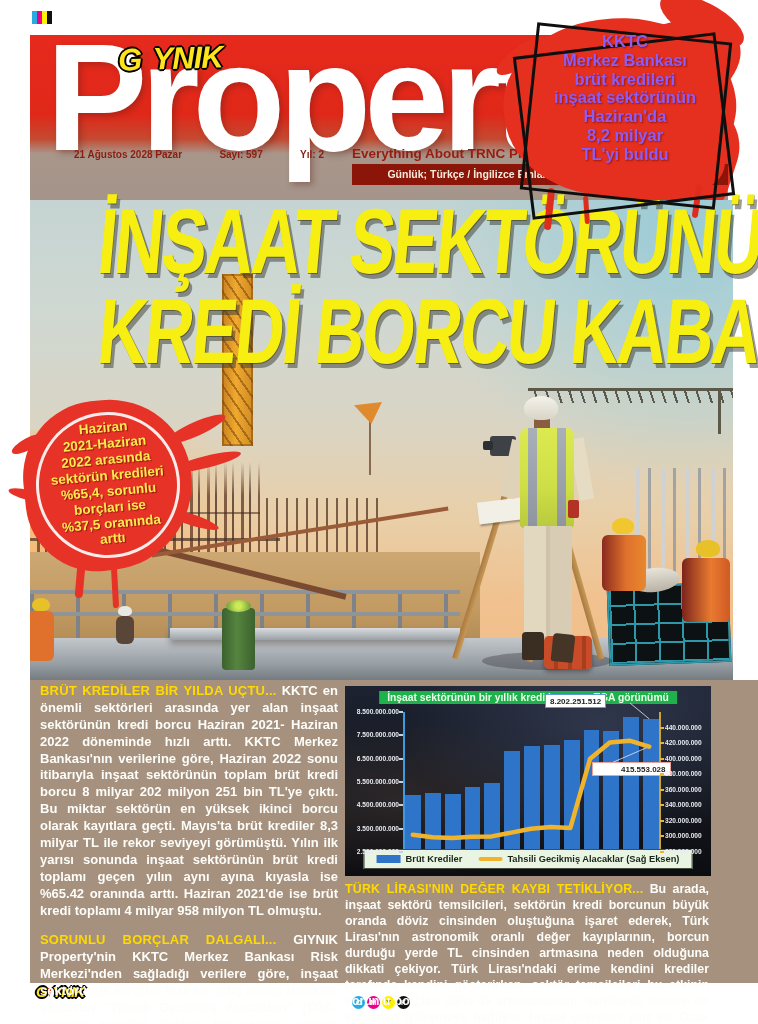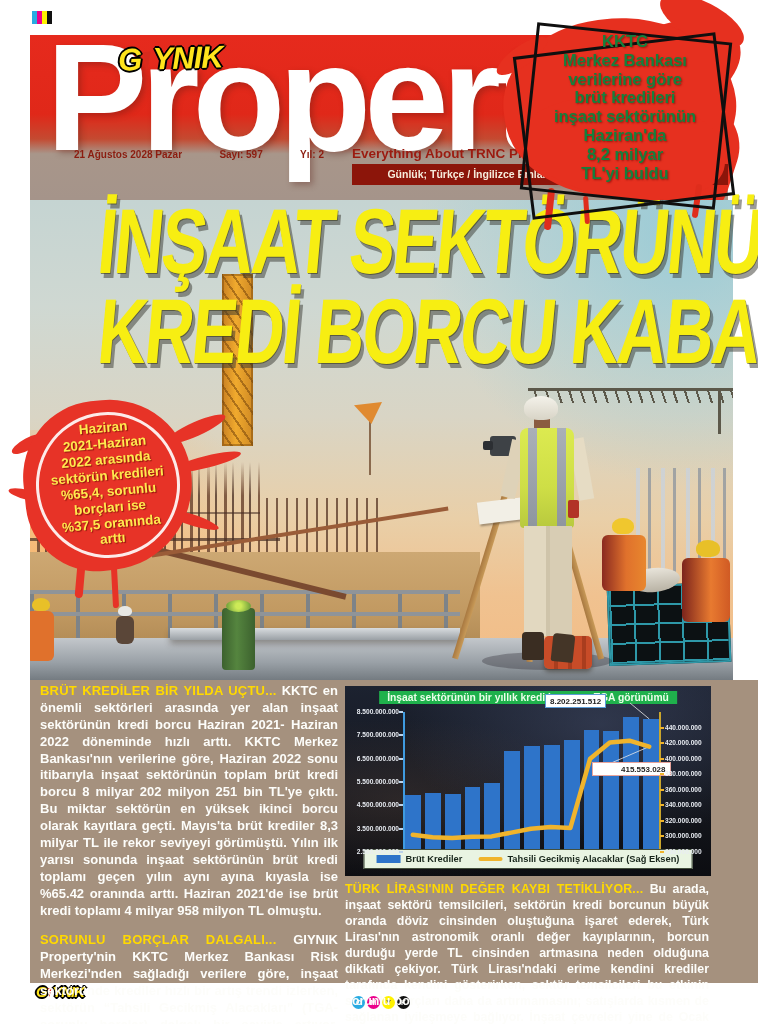--- a/index.html
+++ b/index.html
@@ -44,21 +44,21 @@
   .promo .streak2 { position:absolute; left:-6px; top:40px; width:60px; height:20px; background:#e6301f;
     border-radius:50%; transform:rotate(-35deg); }
   .promo .drip1,.promo .drip2,.promo .drip3 { position:absolute; background:#df2d1c; border-radius:4px; }
   .promo .drip1 { left:48px; top:182px; width:7px; height:42px; transform:rotate(6deg); }
   .promo .drip2 { left:86px; top:190px; width:5px; height:28px; transform:rotate(-4deg); }
   .promo .drip3 { left:196px; top:178px; width:6px; height:34px; transform:rotate(8deg); }
   .promo .frame1,.promo .frame2 { position:absolute; border:3px solid #0f0f0f; }
   .promo .frame1 { left:30px; top:26px; width:196px; height:168px; transform:rotate(6deg); }
   .promo .frame2 { left:24px; top:38px; width:204px; height:164px; transform:rotate(-7deg); }
   .promo .promo-text { position:absolute; left:18px; top:26px; width:218px; text-align:center;
-    color:#15803d; font-size:16.5px; font-weight:bold; line-height:1.14; text-shadow:1px 1px 2px rgba(90,0,0,.55); }
+    color:#8b5cf6; font-size:16.5px; font-weight:bold; line-height:1.14; text-shadow:1px 1px 2px rgba(90,0,0,.55); }
 
   
   .headline { position:absolute; left:0; top:196px; width:758px; text-align:center; z-index:8;
     color:#f7ee12; font-weight:bold; font-size:92px; line-height:.98; white-space:nowrap; }
   .headline .hl-line { display:block; transform:scaleX(.74) skewX(-7deg); transform-origin:50% 50%;
     letter-spacing:-3px; text-shadow:5px 5px 0 rgba(55,55,48,.5), 1px 1px 0 rgba(60,60,10,.6); }
 
   
   .photo { position:absolute; left:30px; top:200px; width:703px; height:482px; overflow:hidden; z-index:1; }
   .photo .sky { position:absolute; inset:0;
@@ -246,21 +246,20 @@
     <div class="streak1"></div>
     <div class="streak2"></div>
     <div class="drip1"></div>
     <div class="drip2"></div>
     <div class="drip3"></div>
     <div class="frame1"></div>
     <div class="frame2"></div>
     <div class="promo-text">
       <div>KKTC</div>
       <div>Merkez Bankası</div>
-      <div>verilerine göre</div>
       <div>brüt kredileri</div>
       <div>inşaat sektörünün</div>
       <div>Haziran'da</div>
       <div>8,2 milyar</div>
       <div>TL'yi buldu</div>
     </div>
   </div>
 
   <div class="photo">
     <div class="sky"></div>

